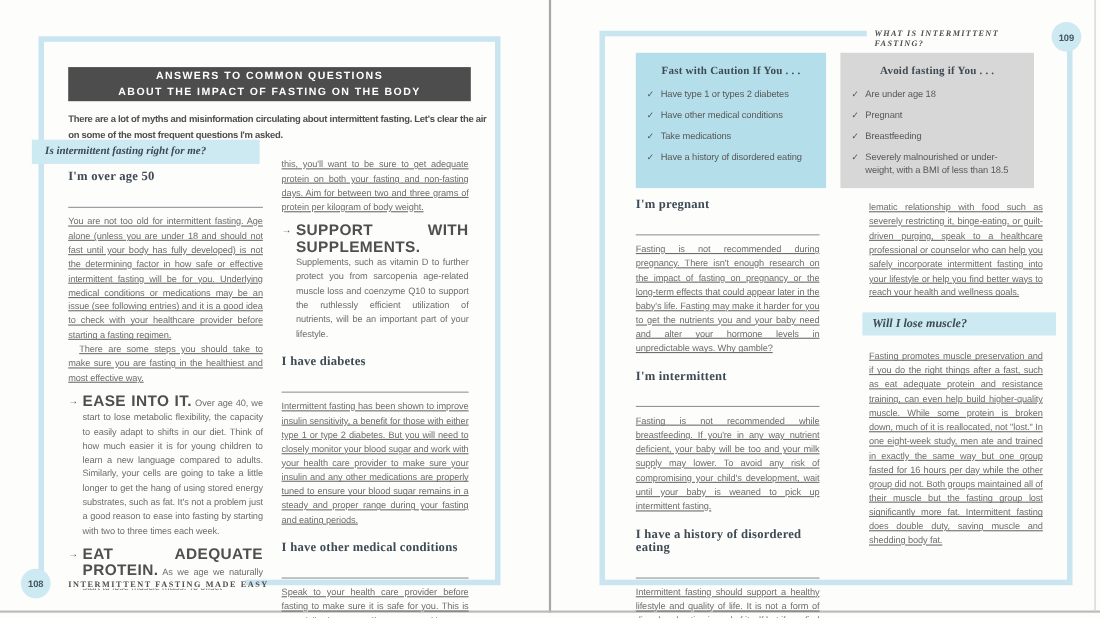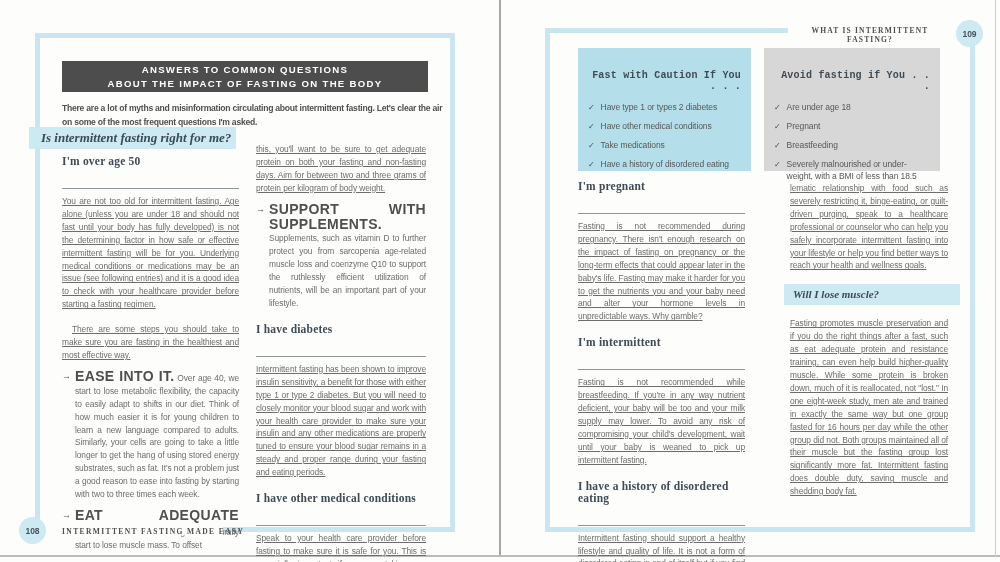--- a/index.html
+++ b/index.html
@@ -28,65 +28,65 @@
     font-size:9.6px;font-weight:bold;letter-spacing:1.3px;line-height:13.5px;
   }
   .intro{
     left:62px;top:102px;width:392px;margin:0;
     font-size:8.6px;font-weight:bold;color:#4f4f4f;line-height:13.5px;letter-spacing:-0.25px;
   }
   .question-tab{
     background:#cde9f2;color:#3c4b54;font-family:"Liberation Serif", serif;
     font-style:italic;font-weight:bold;box-sizing:border-box;
   }
-  .q-left{left:29px;top:127px;width:207px;height:22px;font-size:13px;line-height:22px;padding-left:12px;}
+  .q-left{left:29px;top:127px;width:207px;height:22px;font-size:10px;line-height:22px;padding-left:12px;}
 
   
   .col{box-sizing:border-box;}
   .col-l1{left:62px;top:155px;width:177px;}
   .col-l2{left:256px;top:143px;width:170px;}
   .col-r1{left:578px;top:180px;width:167px;}
   .col-r2{left:790px;top:182px;width:158px;}
 
   h3.entry{
     font-family:"Liberation Serif", serif;font-size:11.5px;font-weight:bold;color:#3e4b54;
     margin:0 0 6px 0;padding-bottom:21px;border-bottom:1.5px solid #8f9699;letter-spacing:0.2px;
   }
   h3.entry.gap{margin-top:13px;}
   p.body{
     font-size:8.4px;line-height:12.9px;color:#6d6d6d;text-align:justify;
     margin:0 0 8px 0;letter-spacing:-0.1px;text-decoration:underline;
   }
-  p.body.nogap{margin-bottom:12px;}
+  p.body.nogap{margin-bottom:0;}
   p.body.indent{text-indent:10px;}
   .bullet{
     position:relative;padding-left:13px;margin:8px 0 0 0;font-size:8.4px;line-height:12.9px;
     color:#6d6d6d;text-align:justify;letter-spacing:-0.1px;
   }
   .bullet .arrow{position:absolute;left:0;top:0;color:#4f4f4f;font-size:9px;}
   .blabel{font-weight:bold;color:#4f4f4f;font-size:14px;letter-spacing:0.35px;}
 
   
   .info-box{box-sizing:border-box;padding:11px 10px 6px 10px;}
   .caution-box{left:578px;top:48px;width:173px;height:123px;background:#b4dee9;}
   .avoid-box{left:764px;top:48px;width:176px;height:123px;background:#d7d7d7;}
   .box-title{
-    text-align:right;font-family:Liberation Mono, monospace;font-weight:bold;
-    font-size:10px;color:#3e4b54;margin-bottom:10px;letter-spacing:0.2px;margin-top:11px;
+    text-align:center;font-family:Liberation Serif, serif;font-weight:bold;
+    font-size:10px;color:#3e4b54;margin-bottom:10px;letter-spacing:0.2px;
   }
   .check-item{display:flex;gap:6px;font-size:8.5px;color:#585858;margin-bottom:7.5px;line-height:11.5px;letter-spacing:-0.1px;}
   .check-item .check{color:#4a4a4a;font-size:8px;flex:0 0 auto;}
 
   .q-right{position:relative;margin:12px 0 12px -6px;width:176px;height:21px;font-size:11px;line-height:21px;padding-left:9px;}
 
   
   .running-head{
-    left:795px;top:26px;width:150px;text-align:center;
+    left:795px;top:26px;width:150px;text-align:left;
     font-family:"Liberation Serif", serif;font-weight:bold;font-size:7.5px;
-    letter-spacing:1.2px;color:#4f4f4f;
+    letter-spacing:1.2px;color:#4f4f4f;font-style:italic;
   }
   .footer-title{
     left:62px;top:527px;font-family:"Liberation Serif", serif;font-weight:bold;
     font-size:7.5px;letter-spacing:1.4px;color:#4f4f4f;
   }
   .page-circle{
     width:27px;height:27px;border-radius:50%;background:#cde9f2;color:#44545d;
     font-size:8.5px;font-weight:bold;display:flex;align-items:center;justify-content:center;
   }
   .circle-left{left:19px;top:517px;}

